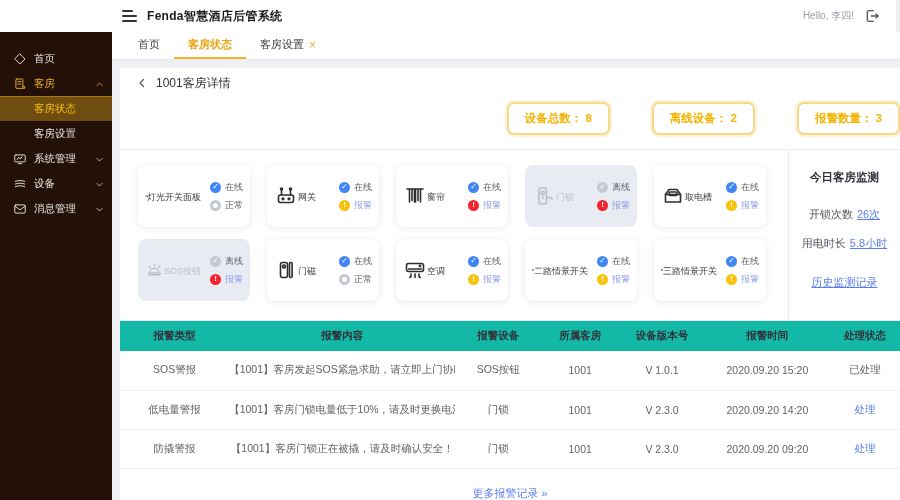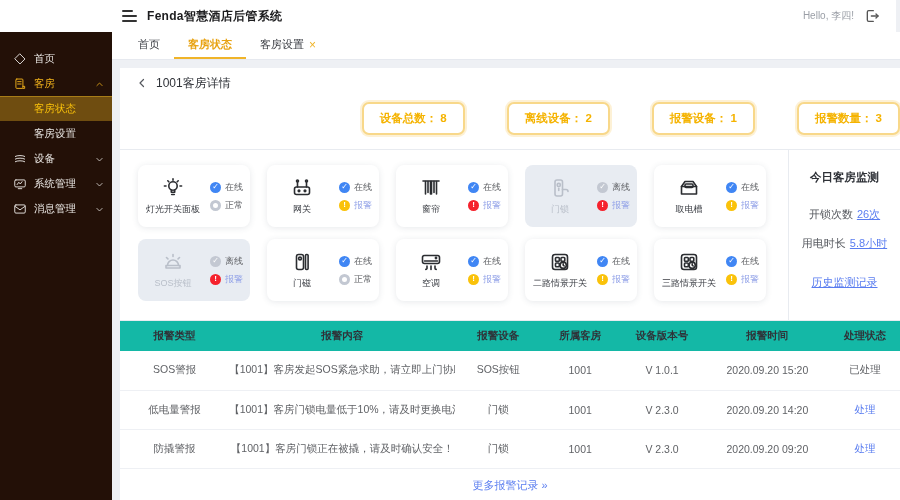--- a/index.html
+++ b/index.html
@@ -40,21 +40,21 @@
 
   .stats { display:flex; justify-content:flex-end; gap:42px; padding:4px 0 14px; }
   .stat-box { border:2px solid #f8d88a; box-shadow:0 0 0 2px rgba(248,216,138,.35); border-radius:7px; background:#fff; padding:7px 16px; font-size:11.5px; font-weight:bold; color:#f5b300; white-space:nowrap; }
 
   .hr { border-top:1px solid #e8ebf0; }
 
   .device-section { display:flex; height:170px; }
   .device-grid { flex:1; display:grid; grid-template-columns:repeat(5,112px); grid-auto-rows:62px; gap:12px 17px; padding:15px 14px 0 18px; }
   .device-card { border-radius:8px; background:#fff; box-shadow:0 1px 6px rgba(60,70,90,.12); display:flex; align-items:center; justify-content:center; gap:9px; }
   .device-card.offline { background:#e8ecf2; box-shadow:none; }
-  .dev-left { display:flex; flex-direction:column; align-items:center; width:56px; }
+  .dev-left { display:flex; flex-direction:row; align-items:center; width:56px; }
   .dev-icon { width:24px; height:24px; color:#2b2d31; }
   .device-card.offline .dev-icon, .device-card.offline .dev-label { color:#b9bfc9; }
   .dev-label { font-size:9px; color:#3a3d43; margin-top:3px; white-space:nowrap; }
   .dev-status { display:flex; flex-direction:column; gap:5px; }
   .status-line { display:flex; align-items:center; gap:4px; font-size:9px; color:#606266; }
   .status-line.alarm { color:#93a3e8; }
   .badge { width:11px; height:11px; border-radius:50%; display:flex; align-items:center; justify-content:center; color:#fff; font-size:8px; font-weight:bold; line-height:1; flex:0 0 auto; }
   .badge.blue-check { background:#4086f4; }
   .badge.grey-check { background:#c3c8d2; }
   .badge.grey-ring { background:transparent; border:3px solid #c3c8d2; width:11px; height:11px; }
@@ -72,21 +72,21 @@
   table.alarms td { height:39px; text-align:center; color:#606266; border-bottom:1px solid #eef0f4; overflow:hidden; white-space:nowrap; }
   table.alarms th:nth-child(1), table.alarms td:nth-child(1){ width:14%; }
   table.alarms th:nth-child(2), table.alarms td:nth-child(2){ width:29%; }
   table.alarms th:nth-child(3), table.alarms td:nth-child(3){ width:11%; }
   table.alarms th:nth-child(4), table.alarms td:nth-child(4){ width:10%; }
   table.alarms th:nth-child(5), table.alarms td:nth-child(5){ width:11%; }
   table.alarms th:nth-child(6), table.alarms td:nth-child(6){ width:16%; }
   table.alarms th:nth-child(7), table.alarms td:nth-child(7){ width:9%; }
   td .handle-link { color:#5a7df0; cursor:pointer; }
 
-  .more-link { text-align:center; padding-top:9px; font-size:11px; color:#5a7df0; cursor:pointer; }
+  .more-link { text-align:center; padding-top:17px; font-size:11px; color:#5a7df0; cursor:pointer; }
 </style>
 </head>
 <body>
 
 <div class="header">
   <div class="burger">
       <span></span>
       <span></span>
       <span></span>
     </div>
@@ -122,36 +122,36 @@
         </svg></span>
     </div>
     <div class="side-item lv2 active">
       <span>客房状态</span>
     </div>
     <div class="side-item lv2">
       <span>客房设置</span>
     </div>
     <div class="side-item">
       <span class="s-icon"><svg viewBox="0 0 24 24" fill="none" stroke="currentColor" stroke-width="1.6" stroke-linecap="round" stroke-linejoin="round" width="100%" height="100%">
+          <rect x="3" y="5" width="18" height="12" rx="2"></rect>
+          <path d="M7 13l3-4 2.5 3 3-4"></path>
+          <path d="M9 20h6"></path>
+        </svg></span>
+      <span>系统管理</span>
+      <span class="chev"><svg viewBox="0 0 24 24" fill="none" stroke="currentColor" stroke-width="2.4" stroke-linecap="round" stroke-linejoin="round" width="9" height="9">
+          <polyline points="5,9 12,16 19,9"></polyline>
+        </svg></span>
+    </div>
+    <div class="side-item">
+      <span class="s-icon"><svg viewBox="0 0 24 24" fill="none" stroke="currentColor" stroke-width="1.6" stroke-linecap="round" stroke-linejoin="round" width="100%" height="100%">
           <path d="M4 7.5c3-2 13-2 16 0"></path>
           <path d="M4 12c3-2 13-2 16 0"></path>
           <path d="M4 16.5c3-2 13-2 16 0"></path>
         </svg></span>
       <span>设备</span>
-      <span class="chev"><svg viewBox="0 0 24 24" fill="none" stroke="currentColor" stroke-width="2.4" stroke-linecap="round" stroke-linejoin="round" width="9" height="9">
-          <polyline points="5,9 12,16 19,9"></polyline>
-        </svg></span>
-    </div>
-    <div class="side-item">
-      <span class="s-icon"><svg viewBox="0 0 24 24" fill="none" stroke="currentColor" stroke-width="1.6" stroke-linecap="round" stroke-linejoin="round" width="100%" height="100%">
-          <rect x="3" y="5" width="18" height="12" rx="2"></rect>
-          <path d="M7 13l3-4 2.5 3 3-4"></path>
-          <path d="M9 20h6"></path>
-        </svg></span>
-      <span>系统管理</span>
       <span class="chev"><svg viewBox="0 0 24 24" fill="none" stroke="currentColor" stroke-width="2.4" stroke-linecap="round" stroke-linejoin="round" width="9" height="9">
           <polyline points="5,9 12,16 19,9"></polyline>
         </svg></span>
     </div>
     <div class="side-item">
       <span class="s-icon"><svg viewBox="0 0 24 24" fill="none" stroke="currentColor" stroke-width="1.6" stroke-linecap="round" stroke-linejoin="round" width="100%" height="100%">
           <rect x="3" y="5" width="18" height="14" rx="2"></rect>
           <path d="M3.5 7.5 12 13.5 20.5 7.5"></path>
         </svg></span>
       <span>消息管理</span>
@@ -182,21 +182,20 @@
         <svg viewBox="0 0 24 24" fill="none" stroke="currentColor" stroke-width="2.4" stroke-linecap="round" stroke-linejoin="round" width="12" height="12">
             <polyline points="15,5 8,12 15,19"></polyline>
           </svg>
       </span>
       <span>1001客房详情</span>
     </div>
 
     <div class="stats" id="stats">
         <div class="stat-box">设备总数： 8</div>
         <div class="stat-box">离线设备： 2</div>
-        <div class="stat-box">报警设备： 1</div>
         <div class="stat-box">报警数量： 3</div>
       </div>
 
     <div class="hr"></div>
 
     <div class="device-section">
       <div class="device-grid" id="devices">
           <div class="device-card">
             <div class="dev-left">
               <span class="dev-icon"><svg viewBox="0 0 24 24" fill="none" stroke="currentColor" stroke-width="1.6" stroke-linecap="round" stroke-linejoin="round" width="100%" height="100%">

